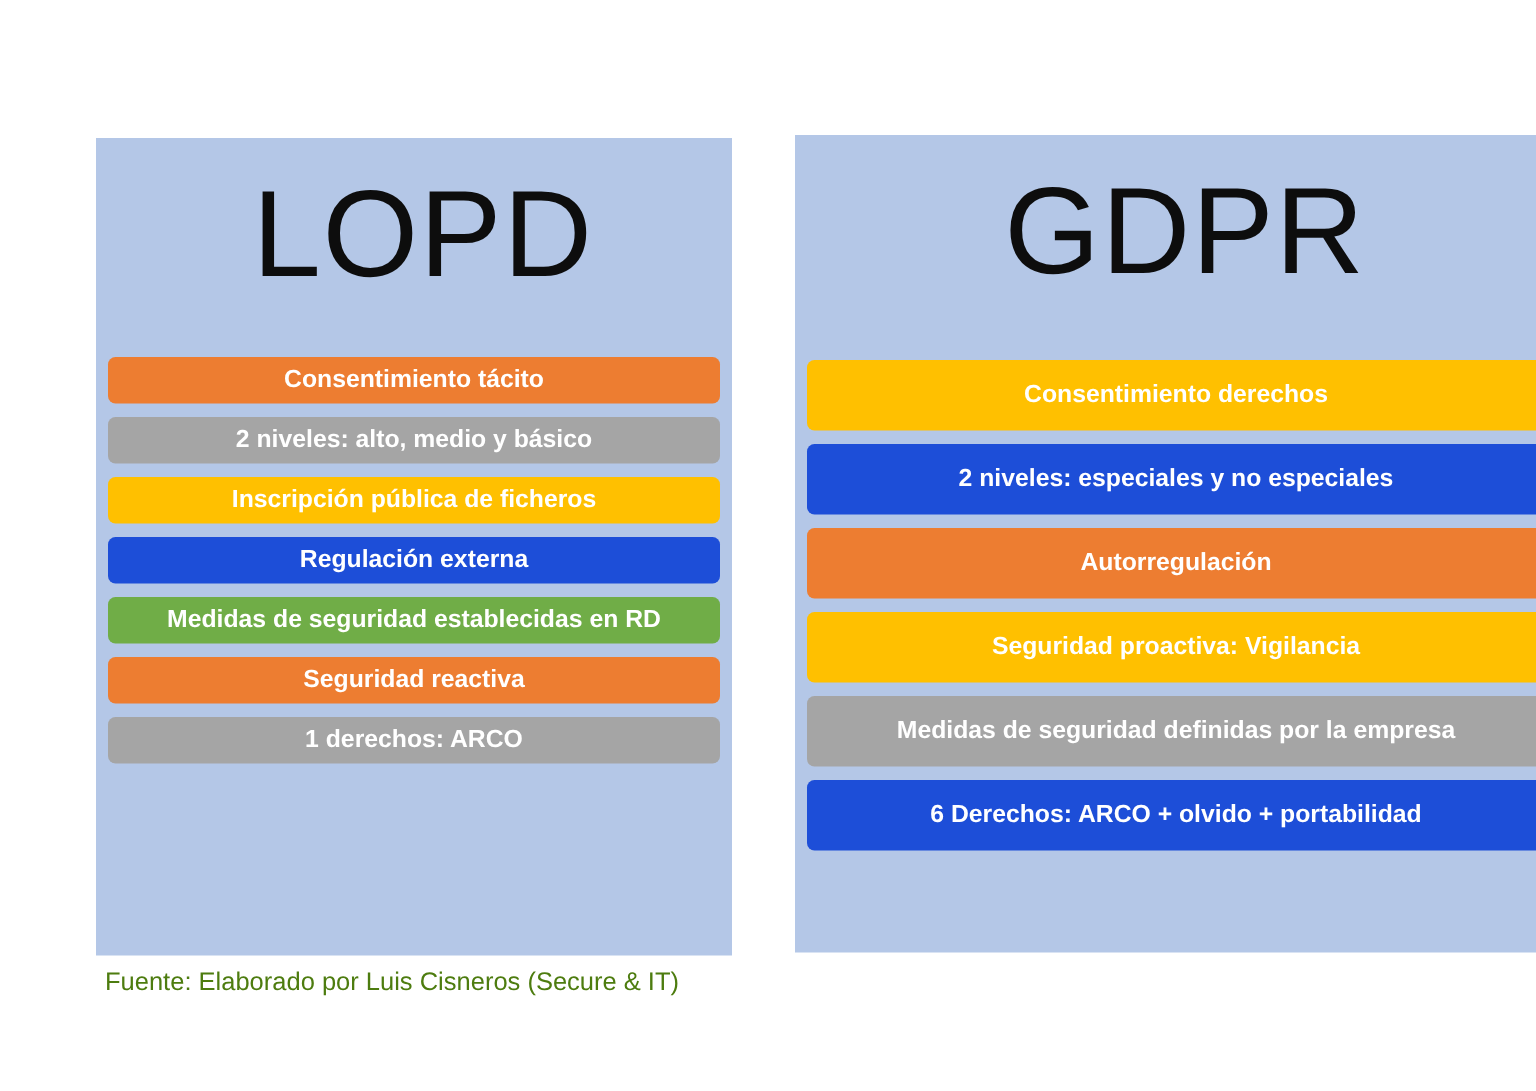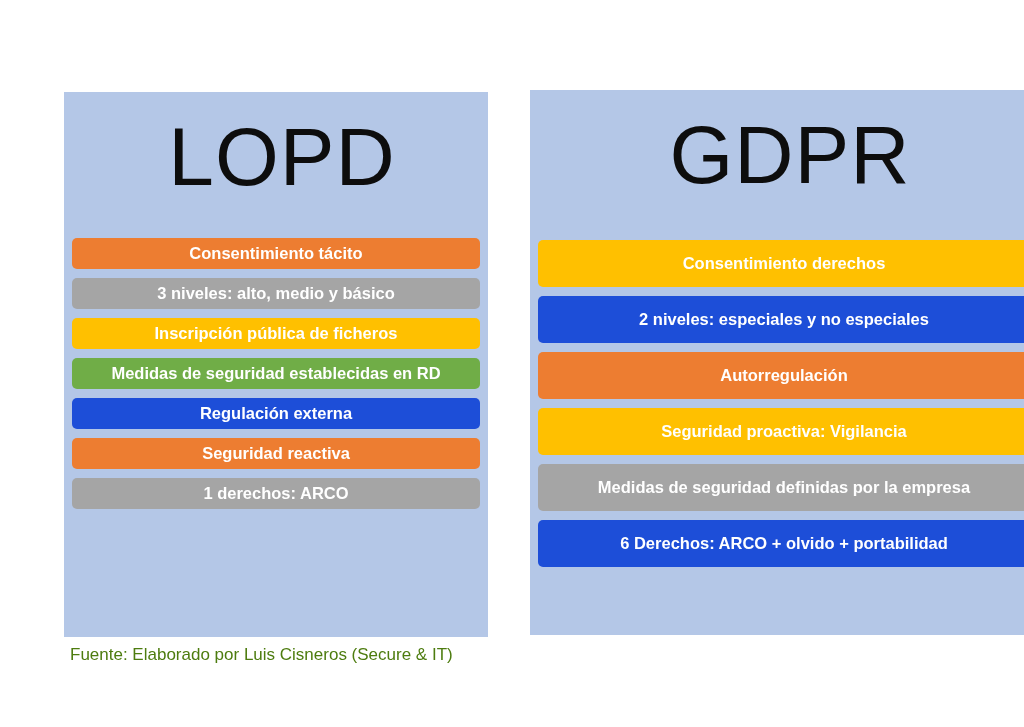--- a/index.html
+++ b/index.html
@@ -102,30 +102,30 @@
 
 <div class="canvas">
 
   <div class="panel panel-lopd">
     <div class="panel-title">LOPD</div>
     <div class="rows">
       <div class="row orange">
           <span>Consentimiento tácito</span>
         </div>
       <div class="row gray">
-          <span>3 niveles: alto, medio y básico</span>
+          <span>2 niveles: alto, medio y básico</span>
         </div>
       <div class="row yellow">
           <span>Inscripción pública de ficheros</span>
         </div>
+      <div class="row blue">
+          <span>Regulación externa</span>
+        </div>
       <div class="row green">
           <span>Medidas de seguridad establecidas en RD</span>
-        </div>
-      <div class="row blue">
-          <span>Regulación externa</span>
         </div>
       <div class="row orange">
           <span>Seguridad reactiva</span>
         </div>
       <div class="row gray">
           <span>1 derechos: ARCO</span>
         </div>
     </div>
   </div>
 

